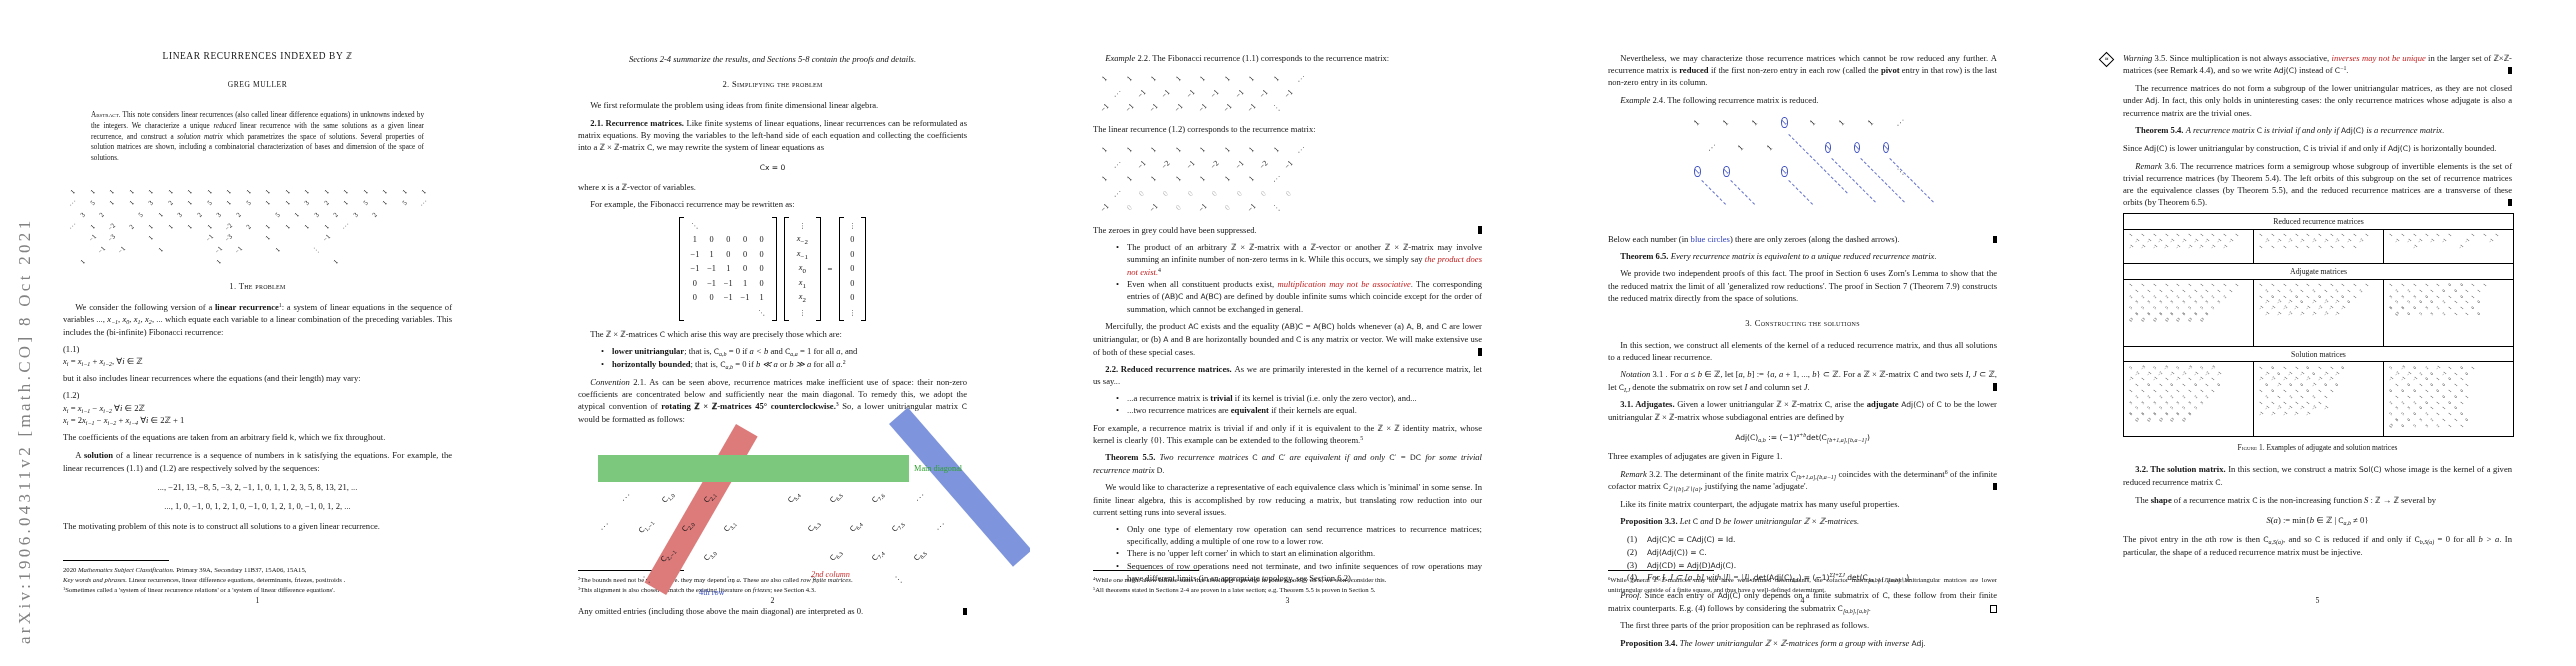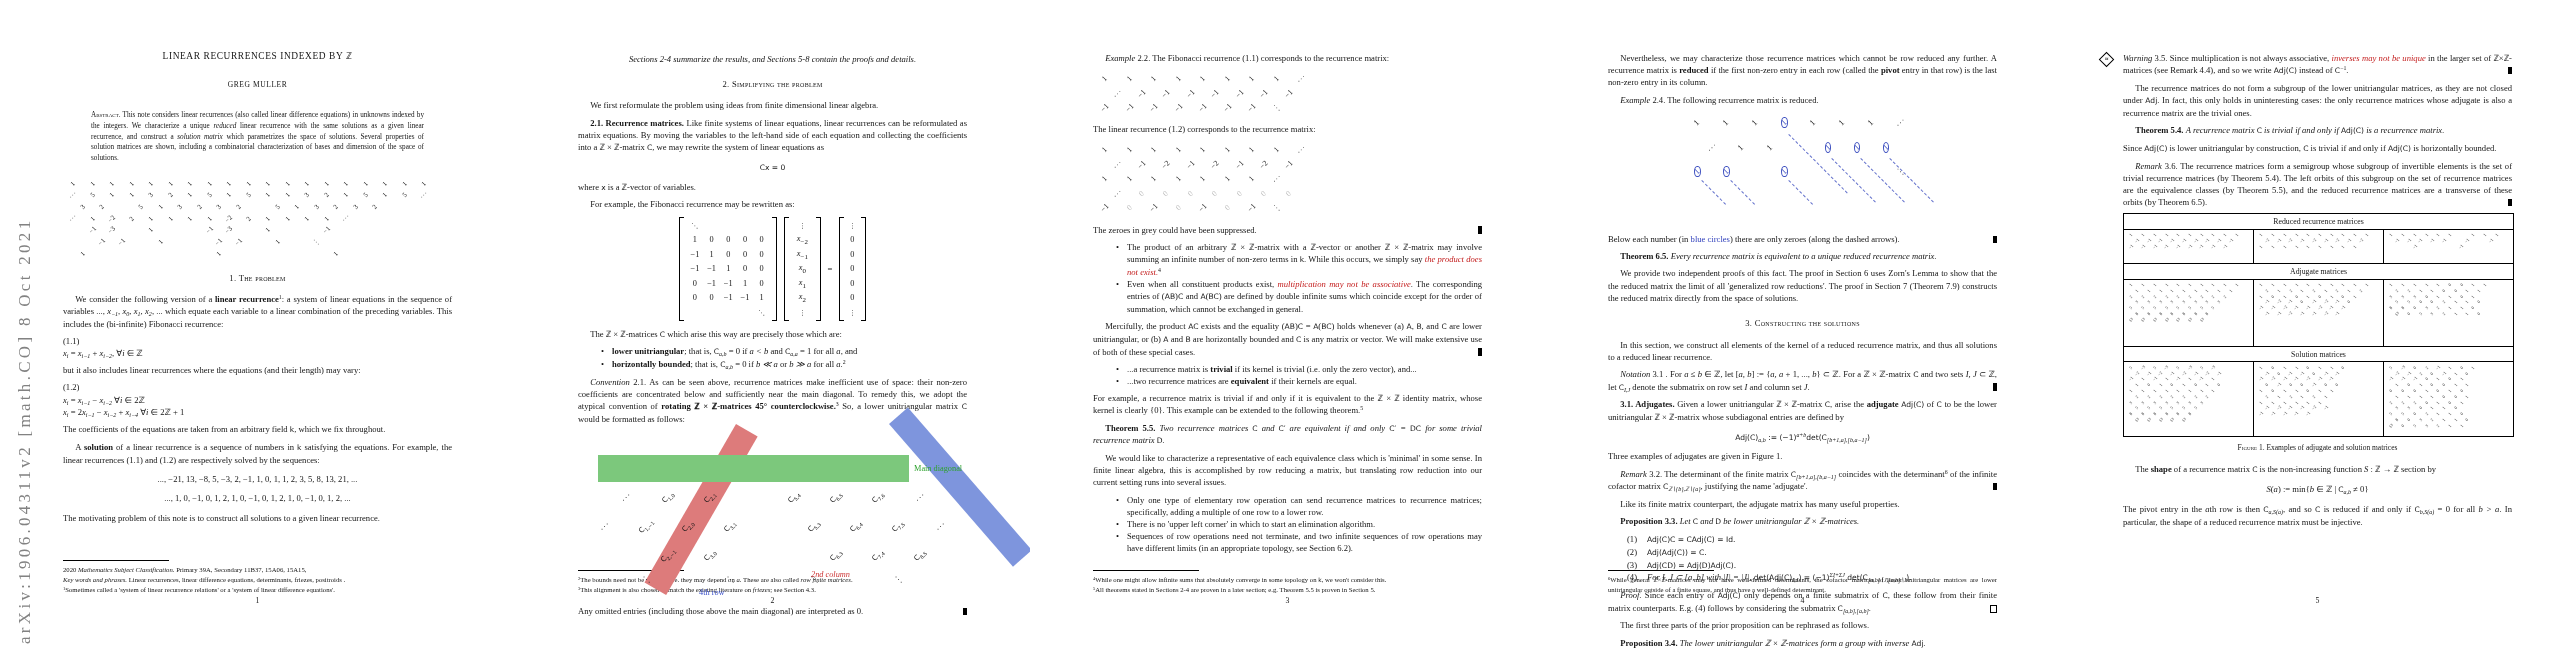--- a/index.html
+++ b/index.html
@@ -2,21 +2,21 @@
 <html style="font-size:9px"><head>
 <meta charset="utf-8">
 <style>
   html,body{margin:0;padding:0;background:#fff;}
   body{width:2576px;height:667px;font-family:"Liberation Serif",serif;color:#151515;}
   .sheet{display:flex;width:2576px;height:667px;background:#fff;}
   .page{width:515px;height:667px;position:relative;overflow:hidden;flex:none;}
   .content{width:389px;margin:0 auto;padding-top:47px;font-size:8.6px;line-height:1.42;text-align:justify;}
   .title{text-align:center;font-size:9.4px;letter-spacing:0.6px;margin:3.3px 0 16.7px;text-indent:0;}
   .author{text-align:center;font-size:7.5px;letter-spacing:0.6px;margin-bottom:19px;text-indent:0;}
-  .abs{width:333px;margin:0 auto 13px;font-size:7.2px;line-height:1.5;text-indent:0;text-align:justify;}
+  .abs{width:333px;margin:0 auto 21px;font-size:7.2px;line-height:1.5;text-indent:0;text-align:justify;}
   .h{text-align:center;font-variant:small-caps;letter-spacing:0.3px;margin:13.3px 0 9px;text-indent:0;}
   .par{margin:5px 0;text-indent:12.2px;}
   .noind{text-indent:0;}
   .cent{text-align:center;text-indent:0;margin:5.6px 0;}
   .disp{text-align:center;text-indent:0;margin:7.2px 0;}
   .sc{font-variant:small-caps;}
   .b{font-weight:bold;}
   .i{font-style:italic;}
   .mi{font-style:italic;}
   .ri{color:#c42020;font-style:italic;}
@@ -312,20 +312,21 @@
           <div class="li">
             <span class="lib">•</span>
             <div style="flex: 1 1 0%;"><span>The product of an arbitrary ℤ × ℤ-matrix with a ℤ-vector or another ℤ × ℤ-matrix may involve summing an infinite number of non-zero terms in </span><span class="sf">k</span><span>. While this occurs, we simply say </span><span class="ri">the product does not exist.</span><span class="sup">4</span></div>
           </div>
           <div class="li">
             <span class="lib">•</span>
             <div style="flex: 1 1 0%;"><span>Even when all constituent products exist, </span><span class="ri">multiplication may not be associative</span><span>. The corresponding entries of (</span><span class="sf">AB</span><span>)</span><span class="sf">C</span><span> and </span><span class="sf">A</span><span>(</span><span class="sf">BC</span><span>) are defined by double infinite sums which coincide except for the order of summation, which cannot be exchanged in general.</span></div>
           </div>
         </div>
         <div class="par"><span>Mercifully, the product </span><span class="sf">AC</span><span> exists and the equality (</span><span class="sf">AB</span><span>)</span><span class="sf">C</span><span> = </span><span class="sf">A</span><span>(</span><span class="sf">BC</span><span>) holds whenever (a) </span><span class="sf">A</span><span>, </span><span class="sf">B</span><span>, and </span><span class="sf">C</span><span> are lower unitriangular, or (b) </span><span class="sf">A</span><span> and </span><span class="sf">B</span><span> are horizontally bounded and </span><span class="sf">C</span><span> is any matrix or vector. We will make extensive use of both of these special cases.</span><span class="qed"></span></div>
+        <div class="par"><span class="b">2.2. Reduced recurrence matrices. </span><span>As we are primarily interested in the kernel of a recurrence matrix, let us say...</span></div>
         <div class="ul">
           <div class="li">
             <span class="lib">•</span>
             <div style="flex: 1 1 0%;"><span>...a recurrence matrix is </span><span class="b">trivial</span><span> if its kernel is trivial (i.e. only the zero vector), and...</span></div>
           </div>
           <div class="li">
             <span class="lib">•</span>
             <div style="flex: 1 1 0%;"><span>...two recurrence matrices are </span><span class="b">equivalent</span><span> if their kernels are equal.</span></div>
           </div>
         </div>
@@ -520,20 +521,21 @@
                 <div class="prow" style="height: 5.8px; line-height: 5.8px; margin-left: 0px;"><span class="pc" style="width: 11.7px;"><span class="rot">2</span></span><span class="pc" style="width: 11.7px;"><span class="rot">2</span></span><span class="pc" style="width: 11.7px;"><span class="rot">2</span></span><span class="pc" style="width: 11.7px;"><span class="rot">0</span></span><span class="pc" style="width: 11.7px;"><span class="rot">1</span></span><span class="pc" style="width: 11.7px;"><span class="rot">0</span></span><span class="pc" style="width: 11.7px;"><span class="rot">1</span></span></div>
                 <div class="prow" style="height: 5.8px; line-height: 5.8px; margin-left: 5.8px;"><span class="pc" style="width: 11.7px;"><span class="rot">3</span></span><span class="pc" style="width: 11.7px;"><span class="rot">3</span></span><span class="pc" style="width: 11.7px;"><span class="rot">0</span></span><span class="pc" style="width: 11.7px;"><span class="rot">1</span></span><span class="pc" style="width: 11.7px;"><span class="rot">1</span></span><span class="pc" style="width: 11.7px;"><span class="rot">0</span></span></div>
                 <div class="prow" style="height: 5.8px; line-height: 5.8px; margin-left: 0px;"><span class="pc" style="width: 11.7px;"><span class="rot">5</span></span><span class="pc" style="width: 11.7px;"><span class="rot">5</span></span><span class="pc" style="width: 11.7px;"><span class="rot">0</span></span><span class="pc" style="width: 11.7px;"><span class="rot">2</span></span><span class="pc" style="width: 11.7px;"><span class="rot">1</span></span><span class="pc" style="width: 11.7px;"><span class="rot">1</span></span><span class="pc" style="width: 11.7px;"><span class="rot">0</span></span></div>
                 <div class="prow" style="height: 5.8px; line-height: 5.8px; margin-left: 5.8px;"><span class="pc" style="width: 11.7px;"><span class="rot">8</span></span><span class="pc" style="width: 11.7px;"><span class="rot">0</span></span><span class="pc" style="width: 11.7px;"><span class="rot">3</span></span><span class="pc" style="width: 11.7px;"><span class="rot">2</span></span><span class="pc" style="width: 11.7px;"><span class="rot">1</span></span><span class="pc" style="width: 11.7px;"><span class="rot">1</span></span><span class="pc" style="width: 11.7px;"><span class="rot">0</span></span></div>
                 <div class="prow" style="height: 5.8px; line-height: 5.8px; margin-left: 0px;"><span class="pc" style="width: 11.7px;"><span class="rot">13</span></span><span class="pc" style="width: 11.7px;"><span class="rot">0</span></span><span class="pc" style="width: 11.7px;"><span class="rot">5</span></span><span class="pc" style="width: 11.7px;"><span class="rot">3</span></span><span class="pc" style="width: 11.7px;"><span class="rot">2</span></span><span class="pc" style="width: 11.7px;"><span class="rot">1</span></span><span class="pc" style="width: 11.7px;"><span class="rot">1</span></span></div>
               </div>
             </div>
           </div>
         </div>
         <div class="figcap"><span class="sc">Figure 1.</span><span>  Examples of adjugate and solution matrices</span></div>
-        <div class="par"><span>The </span><span class="b">shape</span><span> of a recurrence matrix </span><span class="sf">C</span><span> is the non-increasing function </span><span class="mi">S</span><span> : ℤ → ℤ section by</span></div>
+        <div class="par"><span class="b">3.2. The solution matrix. </span><span>In this section, we construct a matrix </span><span class="sf">Sol(C)</span><span> whose image is the kernel of a given reduced recurrence matrix </span><span class="sf">C</span><span>.</span></div>
+        <div class="par"><span>The </span><span class="b">shape</span><span> of a recurrence matrix </span><span class="sf">C</span><span> is the non-increasing function </span><span class="mi">S</span><span> : ℤ → ℤ several by</span></div>
         <div class="disp"><span class="mi">S</span><span>(</span><span class="mi">a</span><span>) := min{</span><span class="mi">b</span><span> ∈ ℤ | </span><span class="sf">C</span><span class="sb mi">a,b</span><span> ≠ 0}</span></div>
         <div class="par noind"><span>The pivot entry in the </span><span class="mi">a</span><span>th row is then </span><span class="sf">C</span><span class="sb mi">a,S(a)</span><span>, and so </span><span class="sf">C</span><span> is reduced if and only if </span><span class="sf">C</span><span class="sb mi">b,S(a)</span><span> = 0 for all </span><span class="mi">b &gt; a</span><span>. In particular, the shape of a reduced recurrence matrix must be injective.</span></div>
       </div>
       <div class="pgn">5</div>
     </div>
 </div>
 
 
 </body></html>

